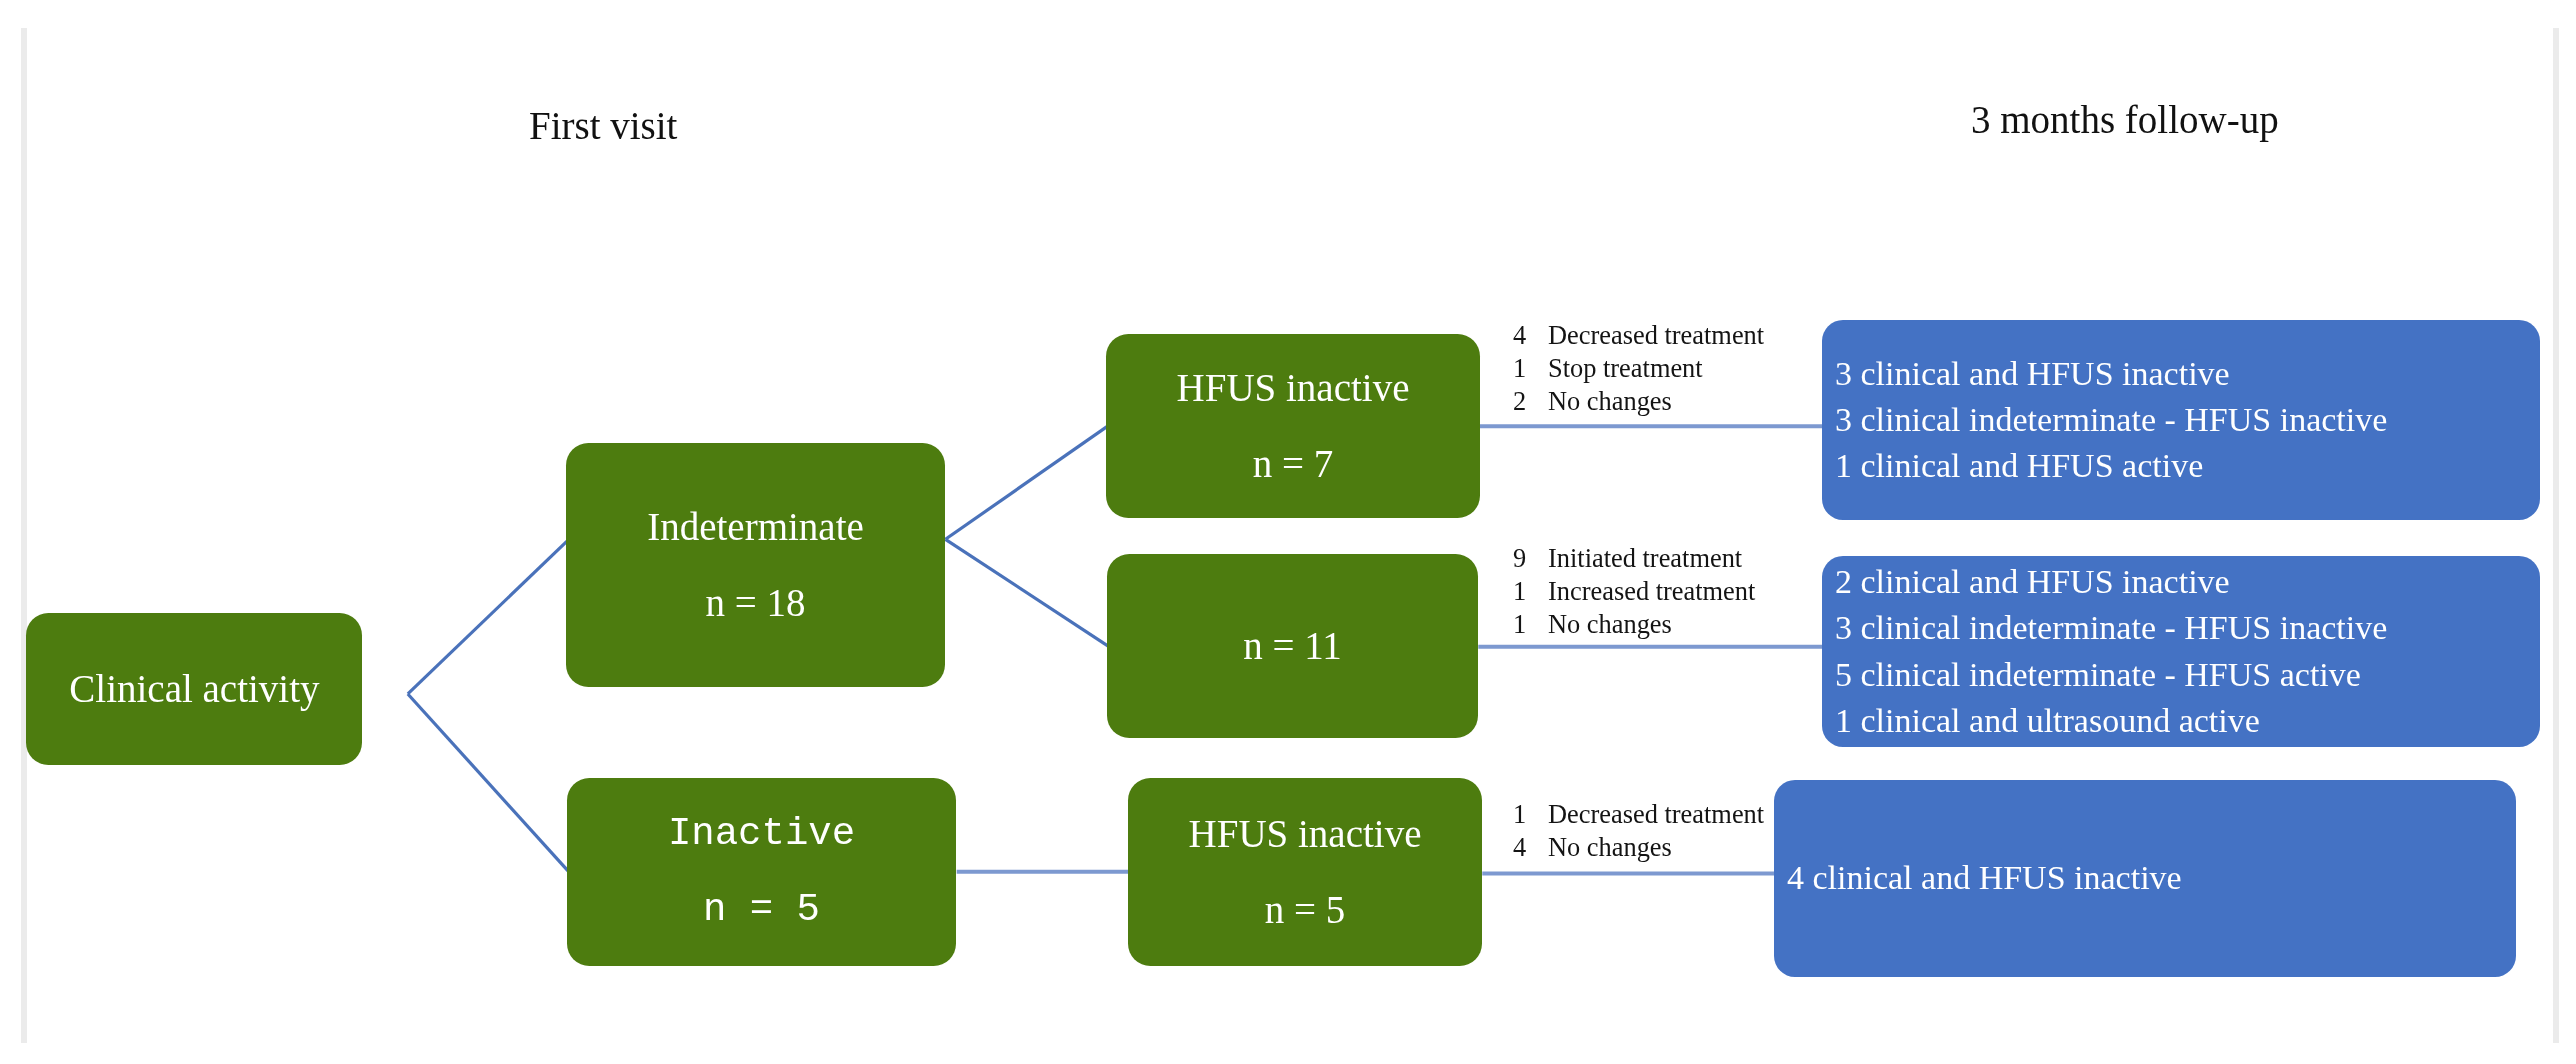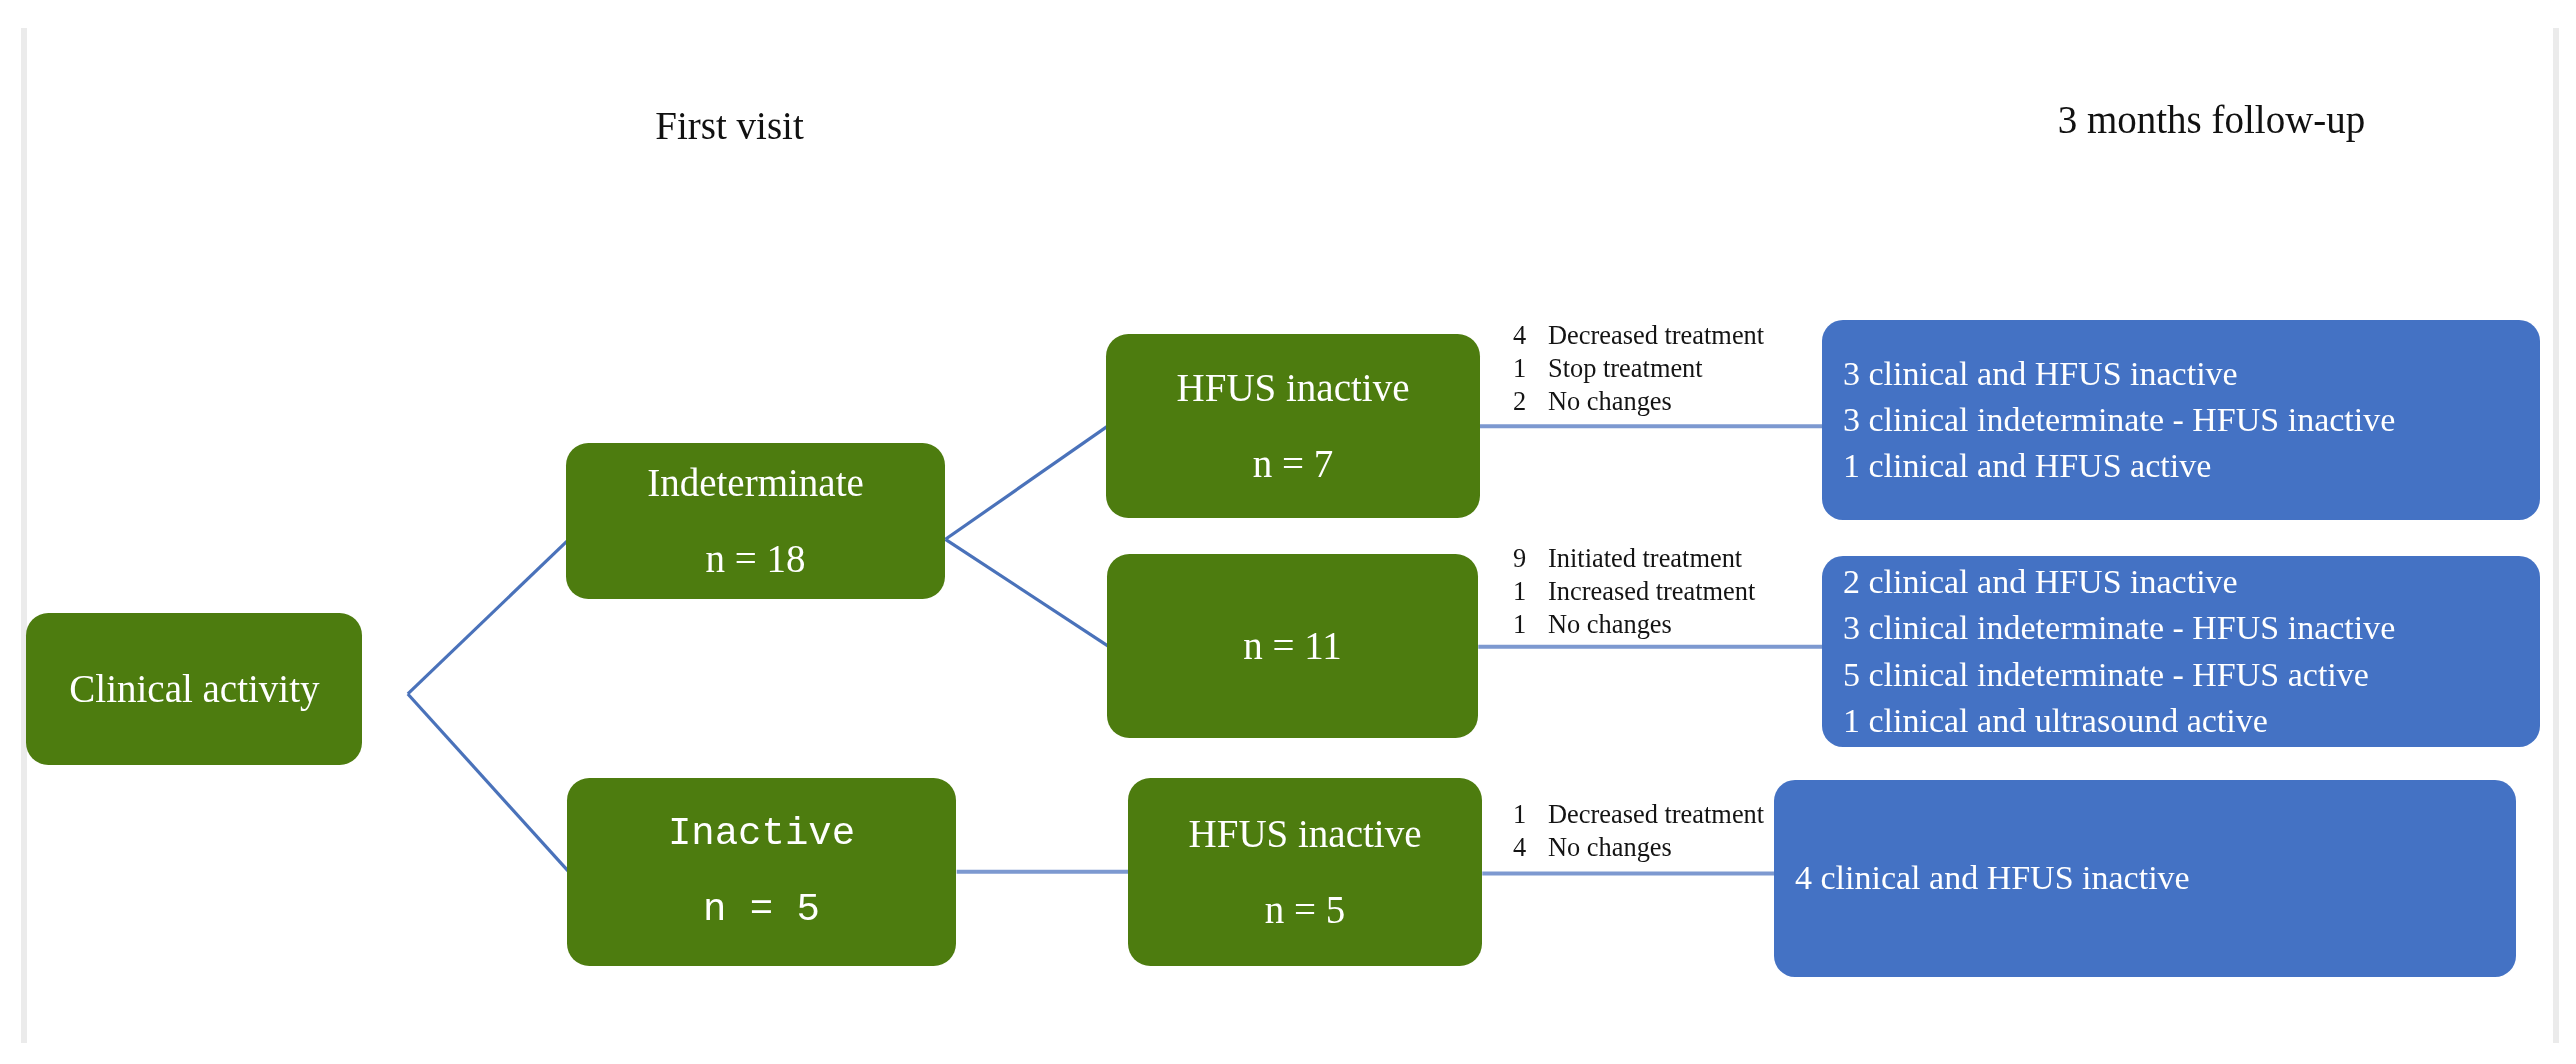--- a/index.html
+++ b/index.html
@@ -6,41 +6,41 @@
   body{
     width:2576px;height:1065px;position:relative;overflow:hidden;
     font-family:"Liberation Serif","DejaVu Serif",serif;
     -webkit-font-smoothing:antialiased;
   }
   .frame-line{position:absolute;width:6.4px;background:#ebebeb;top:28px;height:1015px;}
   #frame-left{left:21px;}
   #frame-right{left:2553px;}
 
   .header{
-    position:absolute;font-size:39px;color:#111111;text-align:center;white-space:nowrap;
+    position:absolute;font-size:39px;color:#111111;white-space:nowrap;
   }
   #hdr-first{left:529px;top:103px;width:401px;}
   #hdr-follow{left:1971px;top:97px;width:481px;}
 
   .node{
     position:absolute;background:#4d7c0f;border-radius:22.4px;color:#ffffff;
     display:flex;flex-direction:column;align-items:center;justify-content:center;
     text-align:center;font-size:39px;line-height:1.95;white-space:nowrap;
   }
   #node-clinical{left:26.4px;top:613px;width:336px;height:152px;}
-  #node-indeterminate{left:566px;top:443px;width:379px;height:156px;}
+  #node-indeterminate{left:566px;top:443px;width:379px;height:244px;}
   #node-hfus-inactive-7{left:1106px;top:334px;width:374px;height:184px;}
   #node-hfus-active-11{left:1107px;top:554px;width:371px;height:184px;}
   #node-inactive-5{left:567px;top:778px;width:389px;height:188px;font-family:Liberation Mono, monospace;}
   #node-hfus-inactive-5{left:1128px;top:778px;width:354px;height:188px;}
 
   .outcome{
     position:absolute;background:#4472c4;border-radius:21px;color:#ffffff;
     display:flex;flex-direction:column;justify-content:center;
-    font-size:34px;line-height:1.36;padding-left:21px;box-sizing:border-box;white-space:nowrap;
+    font-size:34px;line-height:1.36;padding-left:13px;box-sizing:border-box;white-space:nowrap;
   }
   #outcome-top{left:1822px;top:320px;width:718px;height:200px;}
   #outcome-middle{left:1822px;top:556px;width:718px;height:191px;}
   #outcome-bottom{left:1774px;top:780px;width:742px;height:197px;}
 
   .annotation{
     position:absolute;color:#141414;font-size:26.4px;line-height:33px;white-space:nowrap;
   }
   .ann-row{display:flex;}
   .ann-count{display:inline-block;width:35px;}

